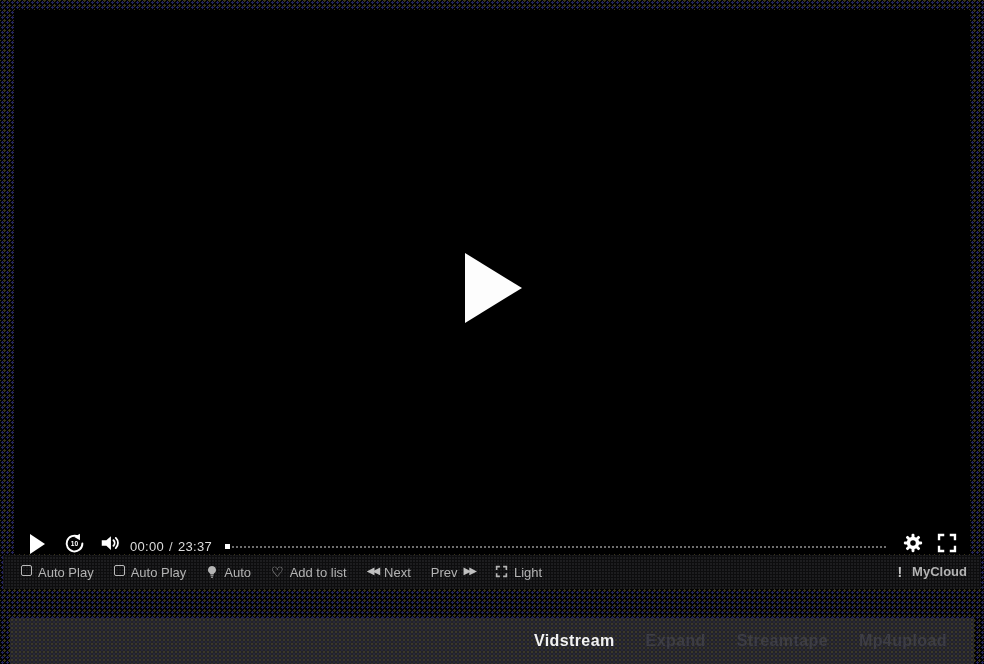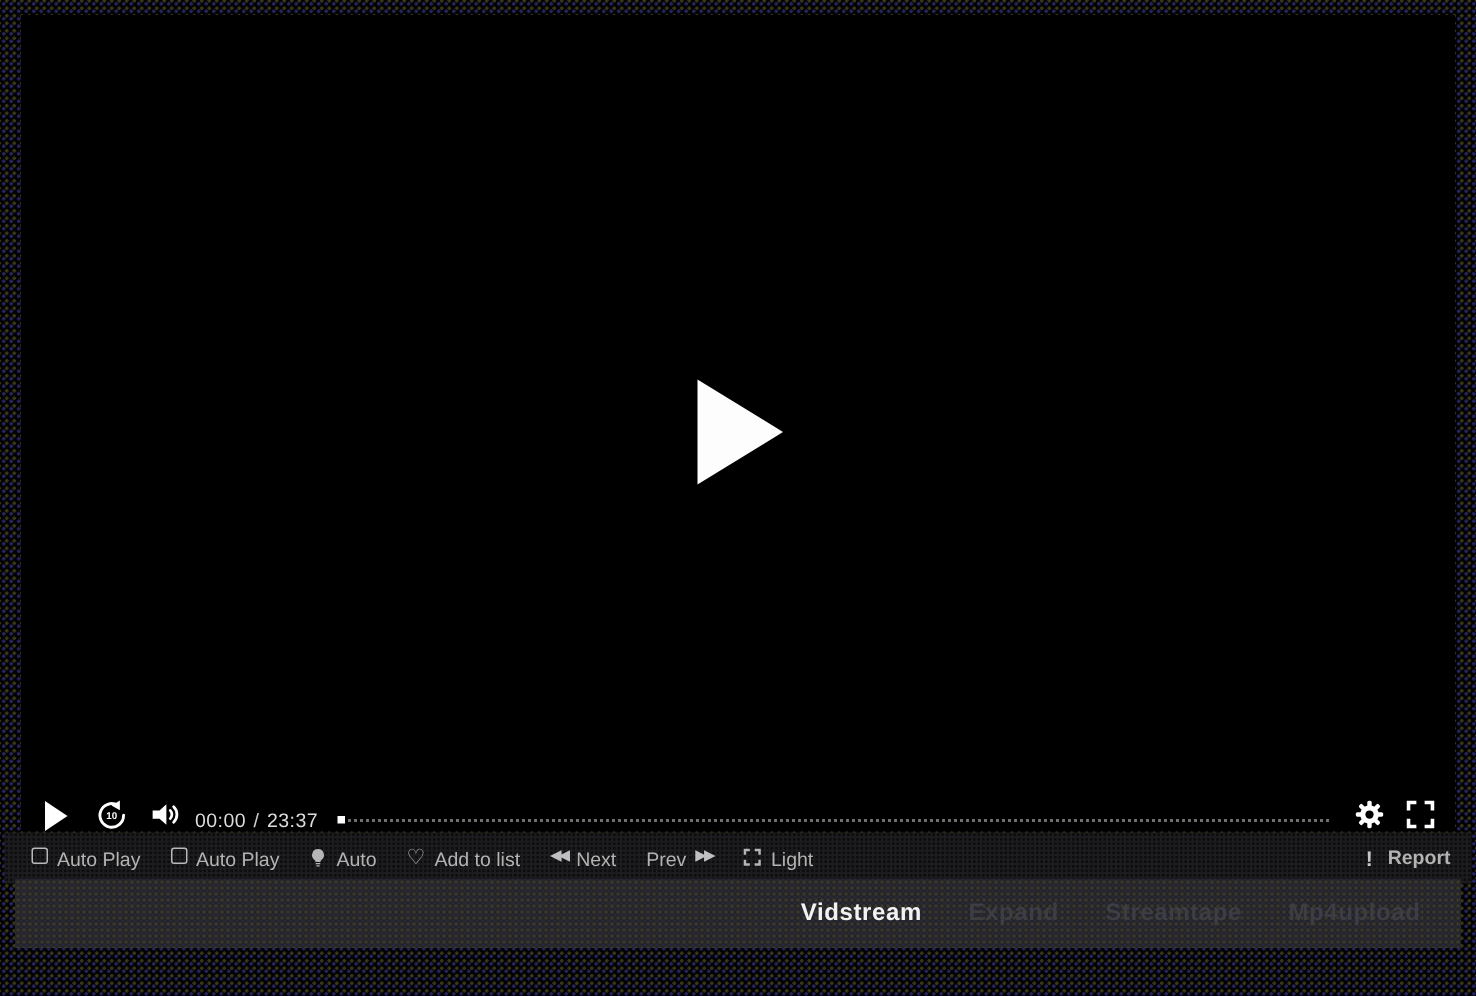--- a/index.html
+++ b/index.html
@@ -85,21 +85,21 @@
     background: transparent;
   }
   .glyph { font-family: "DejaVu Sans", sans-serif; }
   .arrows { font-size: 10px; letter-spacing: -2px; color: #c0c0c0; }
   .heart-glyph { font-size: 14px; line-height: 1; }
   .report { margin-left: auto; font-weight: bold; }
   .report .bang { font-weight: bold; font-size: 14px; color: #c7c7c7; margin-right: 4px; }
 
   
   .server-panel {
-    position: absolute; left: 10px; top: 586px;
+    position: absolute; left: 10px; top: 618px;
     width: 964px; height: 46px;
     background-color: #232327;
     background-image:
       radial-gradient(rgba(140,130,60,0.22) 1px, transparent 1.2px),
       radial-gradient(rgba(70,70,150,0.16) 1px, transparent 1.2px);
     background-size: 4px 4px, 4px 4px;
     background-position: 0 0, 2px 2px;
     display: flex; align-items: center; justify-content: flex-end;
     gap: 31px; padding-right: 27px;
     font-size: 16px; font-weight: bold; letter-spacing: 0.4px;
@@ -213,21 +213,21 @@
       <path d="M9 3 H3 V9"></path>
       <path d="M15 3 H21 V9"></path>
       <path d="M21 15 V21 H15"></path>
       <path d="M9 21 H3 V15"></path>
     </svg>
     <span>Light</span>
   </div>
 
   <div class="tb-item report">
     <span class="bang">!</span>
-    <span>Report</span>
+    <span>MyCloud</span>
   </div>
 
 </div>
 
 <div class="server-panel">
   <span class="server active">Vidstream</span>
   <span class="server">Expand</span>
   <span class="server">Streamtape</span>
   <span class="server">Mp4upload</span>
 </div>

